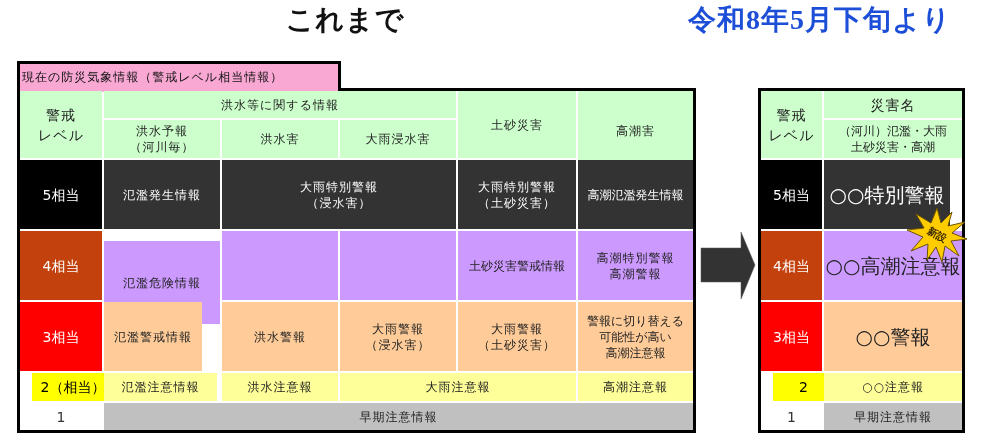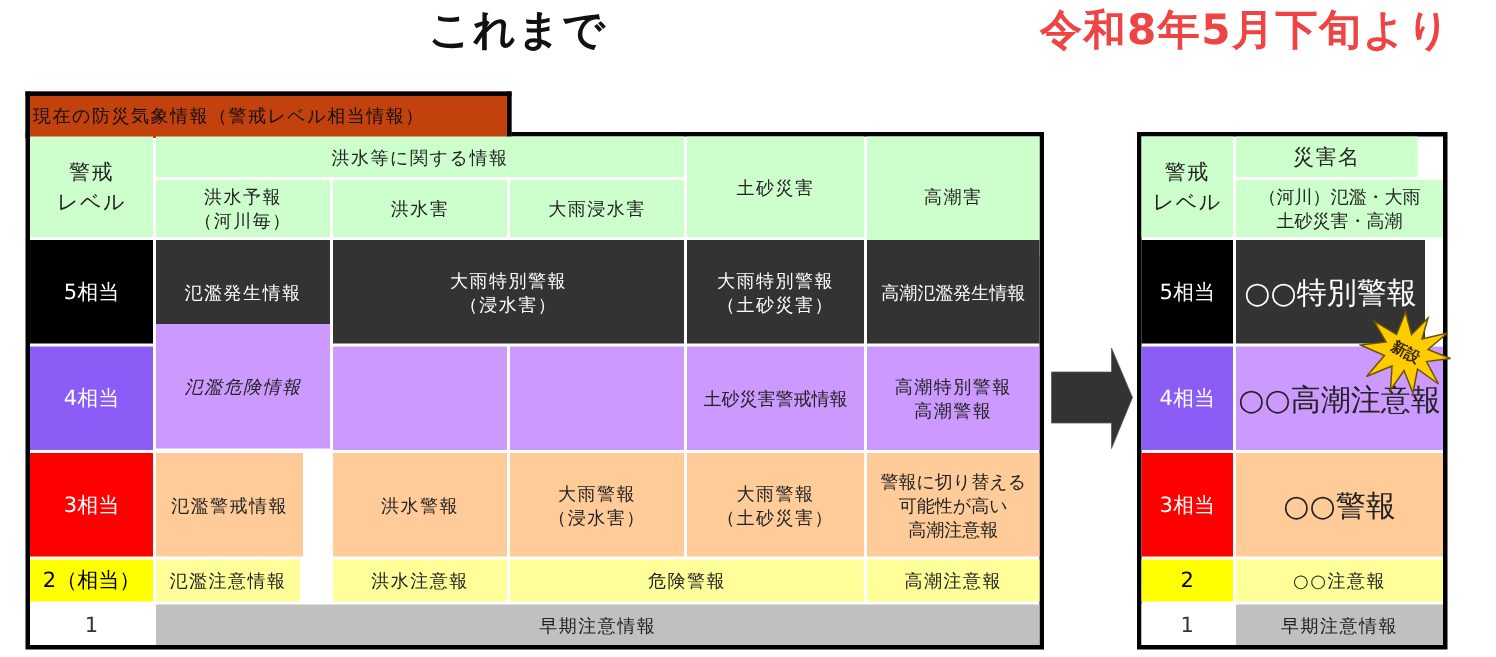--- a/index.html
+++ b/index.html
@@ -3,47 +3,47 @@
 <meta charset="utf-8">
 <style>
   html, body { margin: 0; padding: 0; background: #ffffff; }
   body {
     position: relative; width: 997px; height: 438px; overflow: hidden;
     font-family: "DejaVu Sans", "Liberation Sans", sans-serif; color: #222;
   }
   .abs { position: absolute; box-sizing: border-box; }
   .title {
     position: absolute; font-weight: bold; font-size: 28px; line-height: 32px;
-    white-space: nowrap; letter-spacing: 1px;
+    white-space: nowrap; letter-spacing: 1px; font-family: Liberation Serif, serif;
   }
   .title-before { left: 280px; top: 4px; width: 130px; text-align: center; color: #111; }
-  .title-after { left: 688px; top: 4px; width: 285px; text-align: center; color: #ef4444; }
+  .title-after { left: 688px; top: 4px; width: 285px; text-align: left; color: #1d4ed8; }
 
   .frame { position: absolute; box-sizing: border-box; border: 3px solid #000; background: #ffffff; }
   .tab {
     position: absolute; box-sizing: border-box; left: 17px; top: 61px; width: 324px; height: 31px;
-    border: 3px solid #000; border-bottom: 0; background: #c2410c; z-index: 2;
+    border: 3px solid #000; border-bottom: 0; background: #f9a8d4; z-index: 2;
     font-size: 12px; line-height: 26px; padding-left: 2px; letter-spacing: 1px; color: #111;
     white-space: nowrap;
   }
   .cell {
     position: absolute; box-sizing: border-box; display: flex; align-items: center; justify-content: center;
     text-align: center; white-space: pre-line; font-size: 12px; line-height: 16px; letter-spacing: 1px;
     z-index: 3;
   }
   .hdr { background: #CCFFCC; color: #222; }
   .hdr-lvl { font-size: 14px; line-height: 20px; }
   .lvl { font-size: 14px; letter-spacing: 0; }
   .l5 { background: #000000; color: #ffffff; }
   .d5 { background: #333333; color: #ffffff; }
-  .l4 { background: #8b5cf6; color: #ffffff; }
+  .l4 { background: #c2410c; color: #ffffff; }
   .d4 { background: #CC99FF; color: #222; }
   .l3 { background: #FF0000; color: #ffffff; }
   .d3 { background: #FFCC99; color: #222; }
-  .l2 { background: #FFFF00; color: #000; }
+  .l2 { background: #FFFF00; color: #000; margin-left: 12px; }
   .d2 { background: #FFFF99; color: #222; }
   .l1 { background: #ffffff; color: #333; }
   .d1 { background: #C0C0C0; color: #222; }
   .big { font-size: 20px; line-height: 24px; letter-spacing: 0; }
   .badge {
     position: absolute; left: 906px; top: 206px; width: 62px; height: 58px; z-index: 5;
   }
   .badge-text {
     position: absolute; left: 0; top: 0; width: 62px; height: 58px; display: flex; align-items: center;
     justify-content: center; font-size: 10px; font-weight: bold; color: #3a2a00; transform: rotate(28deg);
@@ -71,56 +71,56 @@
 
 <div class="cell l5 lvl" style="left:20px; top:160px; width:82px; height:69px;">5相当</div>
 <div class="cell d5" style="left:104px; top:160px; width:116px; height:69px;">氾濫発生情報</div>
 <div class="cell d5" style="left:222px; top:160px; width:234px; height:69px;">大雨特別警報
 （浸水害）</div>
 <div class="cell d5" style="left:458px; top:160px; width:118px; height:69px;">大雨特別警報
 （土砂災害）</div>
 <div class="cell d5" style="left:578px; top:160px; width:115px; height:69px; letter-spacing:0;">高潮氾濫発生情報</div>
 
 <div class="cell l4 lvl" style="left:20px; top:231px; width:82px; height:69px;">4相当</div>
-<div class="cell d4" style="left:104px; top:216px; width:116px; height:83px;font-style:italic;">氾濫危険情報</div>
+<div class="cell d4" style="left:104px; top:241px; width:116px; height:83px;">氾濫危険情報</div>
 <div class="cell d4" style="left:222px; top:231px; width:116px; height:69px;"></div>
 <div class="cell d4" style="left:340px; top:231px; width:116px; height:69px;"></div>
 <div class="cell d4" style="left:458px; top:231px; width:118px; height:69px; letter-spacing:0;">土砂災害警戒情報</div>
 <div class="cell d4" style="left:578px; top:231px; width:115px; height:69px;">高潮特別警報
 高潮警報</div>
 
 <div class="cell l3 lvl" style="left:20px; top:302px; width:82px; height:69px;">3相当</div>
 <div class="cell d3" style="left:104px; top:302px; width:98px; height:69px;">氾濫警戒情報</div>
 <div class="cell d3" style="left:222px; top:302px; width:116px; height:69px;">洪水警報</div>
 <div class="cell d3" style="left:340px; top:302px; width:116px; height:69px;">大雨警報
 （浸水害）</div>
 <div class="cell d3" style="left:458px; top:302px; width:118px; height:69px;">大雨警報
 （土砂災害）</div>
 <div class="cell d3" style="left:578px; top:302px; width:115px; height:69px; letter-spacing:0;">警報に切り替える
 可能性が高い
 高潮注意報</div>
 
 <div class="cell l2 lvl" style="left:20px; top:373px; width:82px; height:28px;">2（相当）</div>
-<div class="cell d2" style="left:104px; top:373px; width:96px; height:28px;">氾濫注意情報</div>
+<div class="cell d2" style="left:104px; top:373px; width:113px; height:28px;">氾濫注意情報</div>
 <div class="cell d2" style="left:222px; top:373px; width:116px; height:28px;">洪水注意報</div>
-<div class="cell d2" style="left:340px; top:373px; width:236px; height:28px;">危険警報</div>
+<div class="cell d2" style="left:340px; top:373px; width:236px; height:28px;">大雨注意報</div>
 <div class="cell d2" style="left:578px; top:373px; width:115px; height:28px;">高潮注意報</div>
 
 <div class="cell l1 lvl" style="left:20px; top:403px; width:82px; height:27px;">1</div>
 <div class="cell d1" style="left:104px; top:403px; width:589px; height:27px;">早期注意情報</div>
 
 <svg class="abs" style="left:0; top:0; z-index:4;" width="997" height="438">
   <polygon points="701,248 741,248 741,232 755,265 741,299 741,282 701,282" fill="#333333" stroke="#555555" stroke-width="0.5"></polygon>
 </svg>
 
 <div class="frame" style="left:758px; top:88px; width:207px; height:345px;"></div>
 
 <div class="cell hdr hdr-lvl" style="left:761px; top:91px; width:61px; height:67px;">警戒
 レベル</div>
-<div class="cell hdr" style="left:824px; top:91px; width:121px; height:27px; font-size:14px;">災害名</div>
+<div class="cell hdr" style="left:824px; top:91px; width:138px; height:27px; font-size:14px;">災害名</div>
 <div class="cell hdr" style="left:824px; top:120px; width:138px; height:38px; letter-spacing:0;">（河川）氾濫・大雨
 土砂災害・高潮</div>
 
 <div class="cell l5 lvl" style="left:761px; top:160px; width:61px; height:69px;">5相当</div>
 <div class="cell d5 big" style="left:824px; top:160px; width:126px; height:69px;">○○特別警報</div>
 
 <div class="cell l4 lvl" style="left:761px; top:231px; width:61px; height:69px;">4相当</div>
 <div class="cell d4 big" style="left:824px; top:231px; width:138px; height:69px;">○○高潮注意報</div>
 
 <div class="cell l3 lvl" style="left:761px; top:302px; width:61px; height:69px;">3相当</div>

